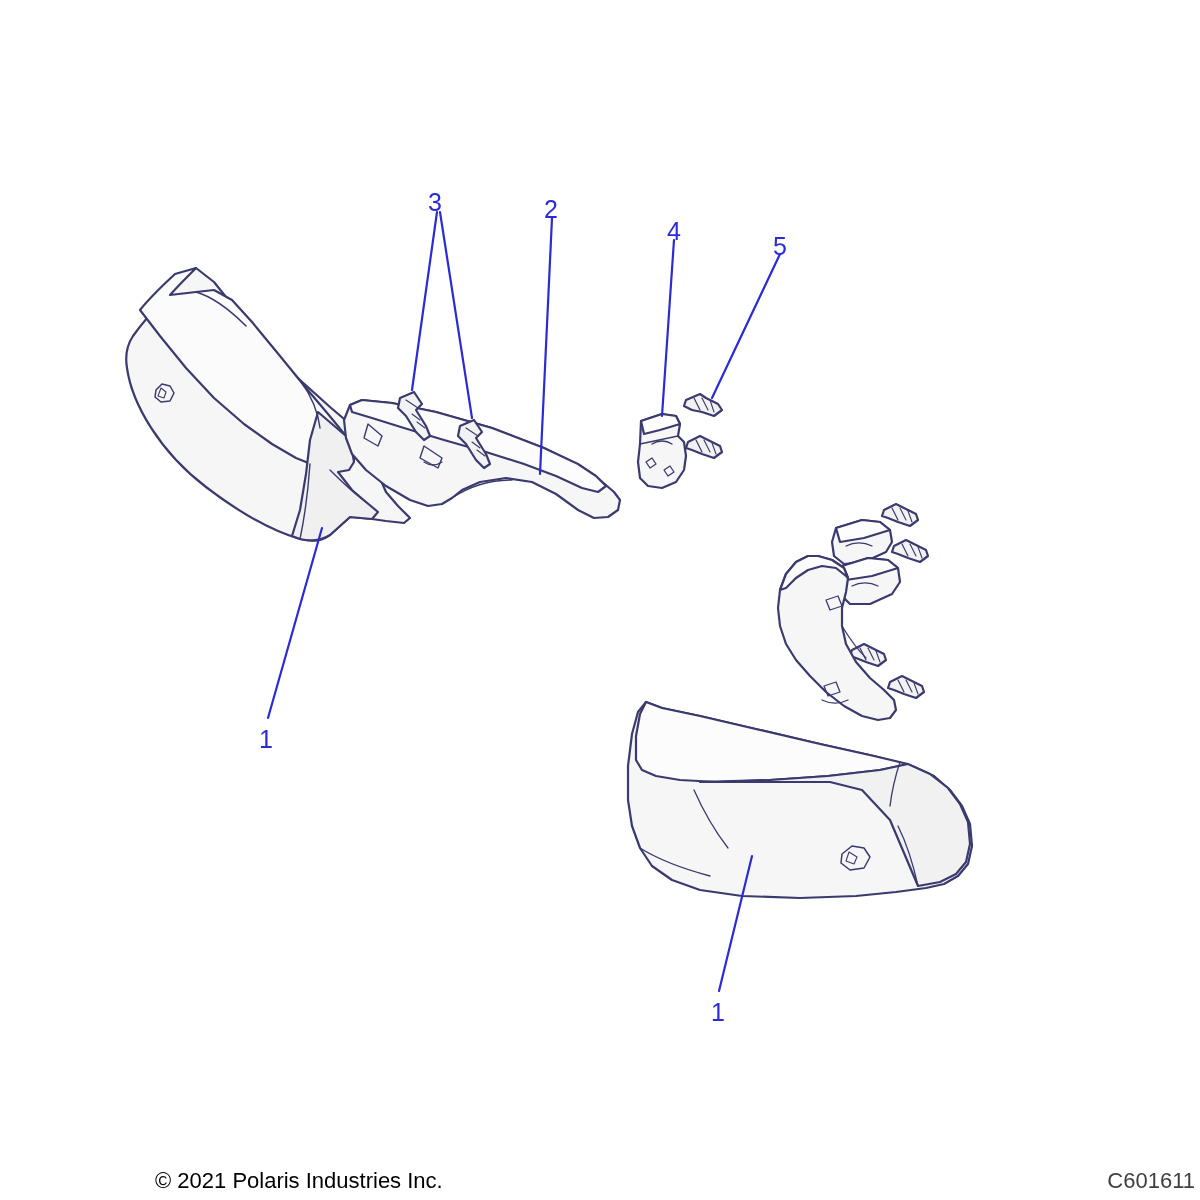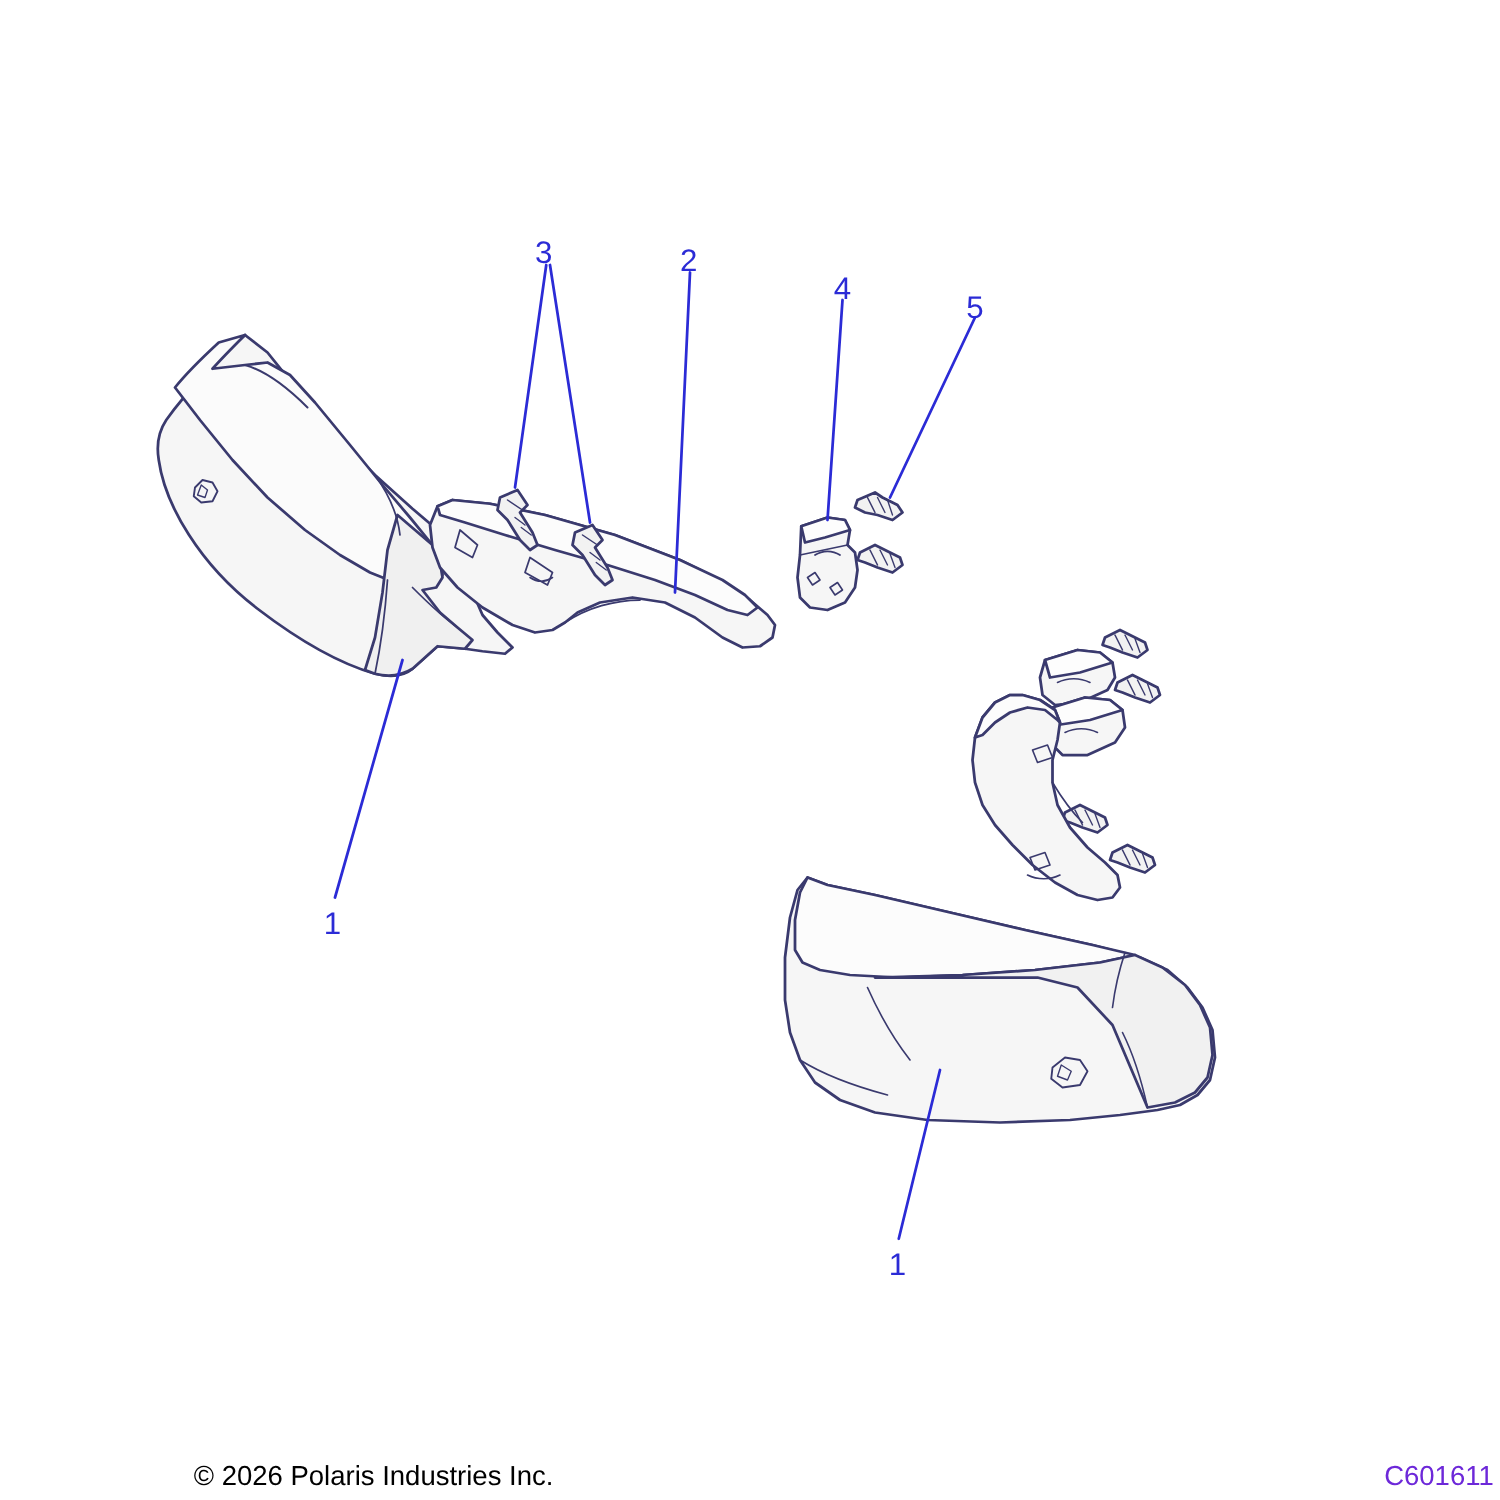--- a/index.html
+++ b/index.html
@@ -36,21 +36,21 @@
     top: 1168px;
     font-size: 22px;
     color: #000000;
     white-space: nowrap;
   }
   #drawing-number {
     position: absolute;
     right: 5px;
     top: 1168px;
     font-size: 22px;
-    color: #6d28d9;
+    color: #404040;
     white-space: nowrap;
   }
 </style>
 </head>
 <body>
 
 <div id="page">
 
   <svg id="diagram-svg" viewBox="0 0 1200 1200">
 
@@ -222,16 +222,16 @@
     </g>
   </svg>
 
   <div class="callout-label" style="left:428px; top:190px;">3</div>
   <div class="callout-label" style="left:544px; top:197px;">2</div>
   <div class="callout-label" style="left:667px; top:219px;">4</div>
   <div class="callout-label" style="left:773px; top:234px;">5</div>
   <div class="callout-label" style="left:259px; top:727px;">1</div>
   <div class="callout-label" style="left:711px; top:1000px;">1</div>
 
-  <div id="copyright">© 2026 Polaris Industries Inc.</div>
+  <div id="copyright">© 2021 Polaris Industries Inc.</div>
   <div id="drawing-number">C601611</div>
 
 </div>
 
 </body></html>

